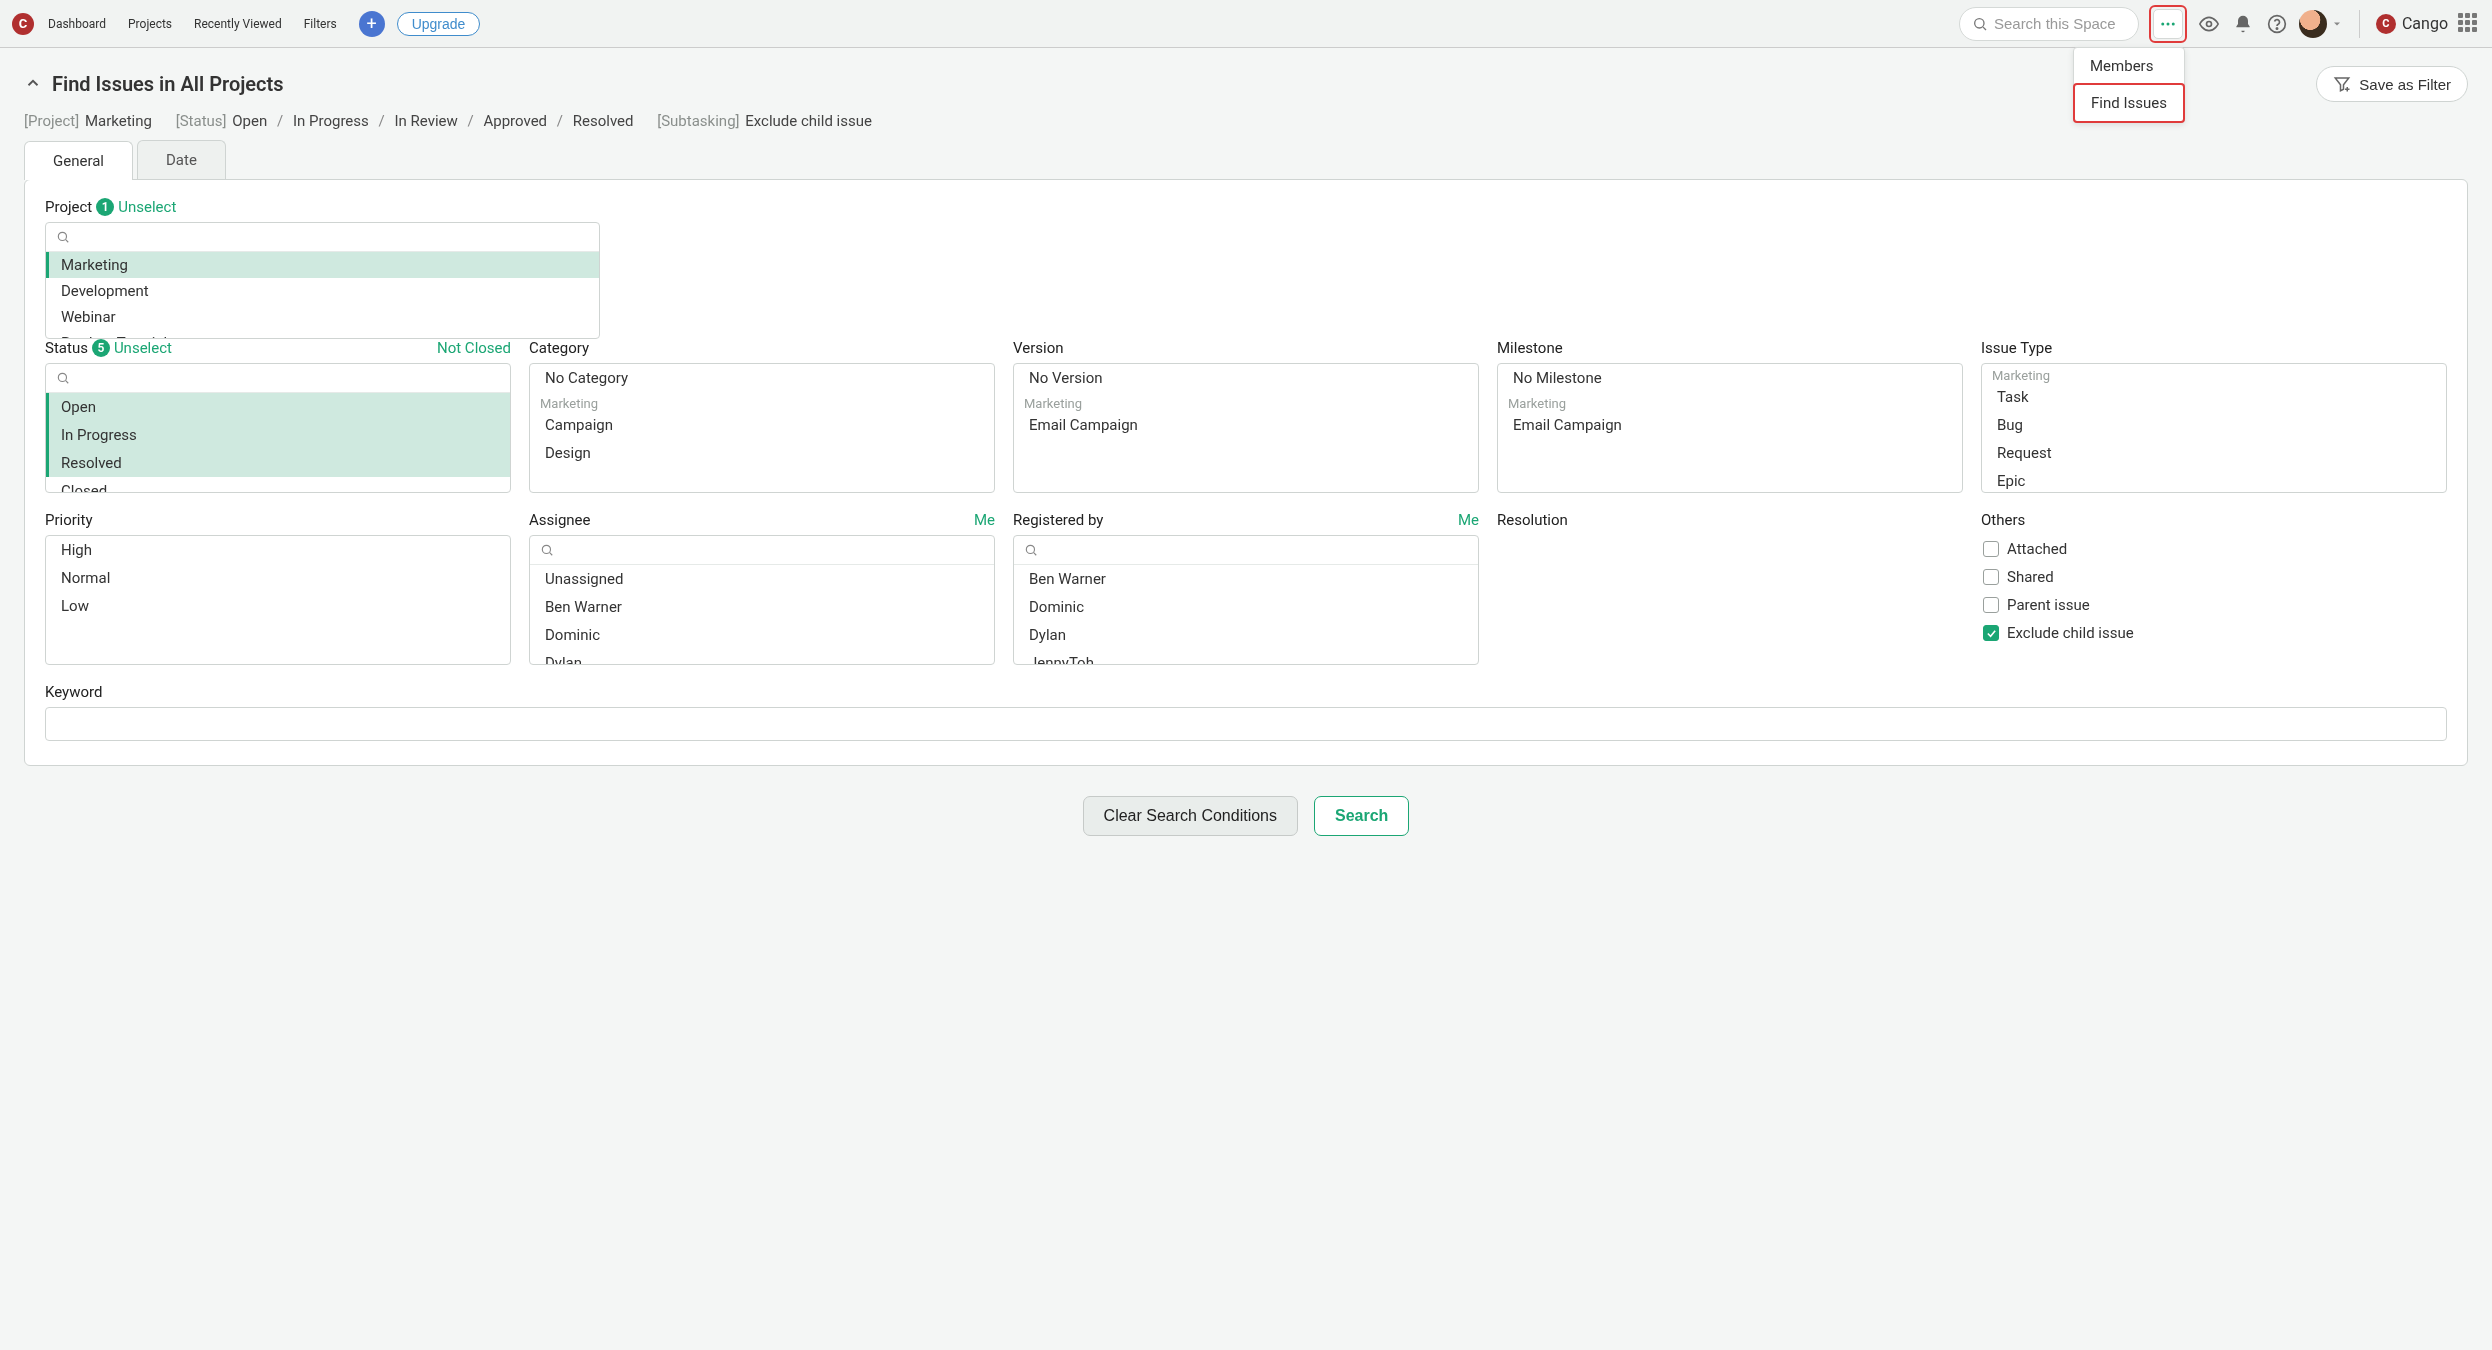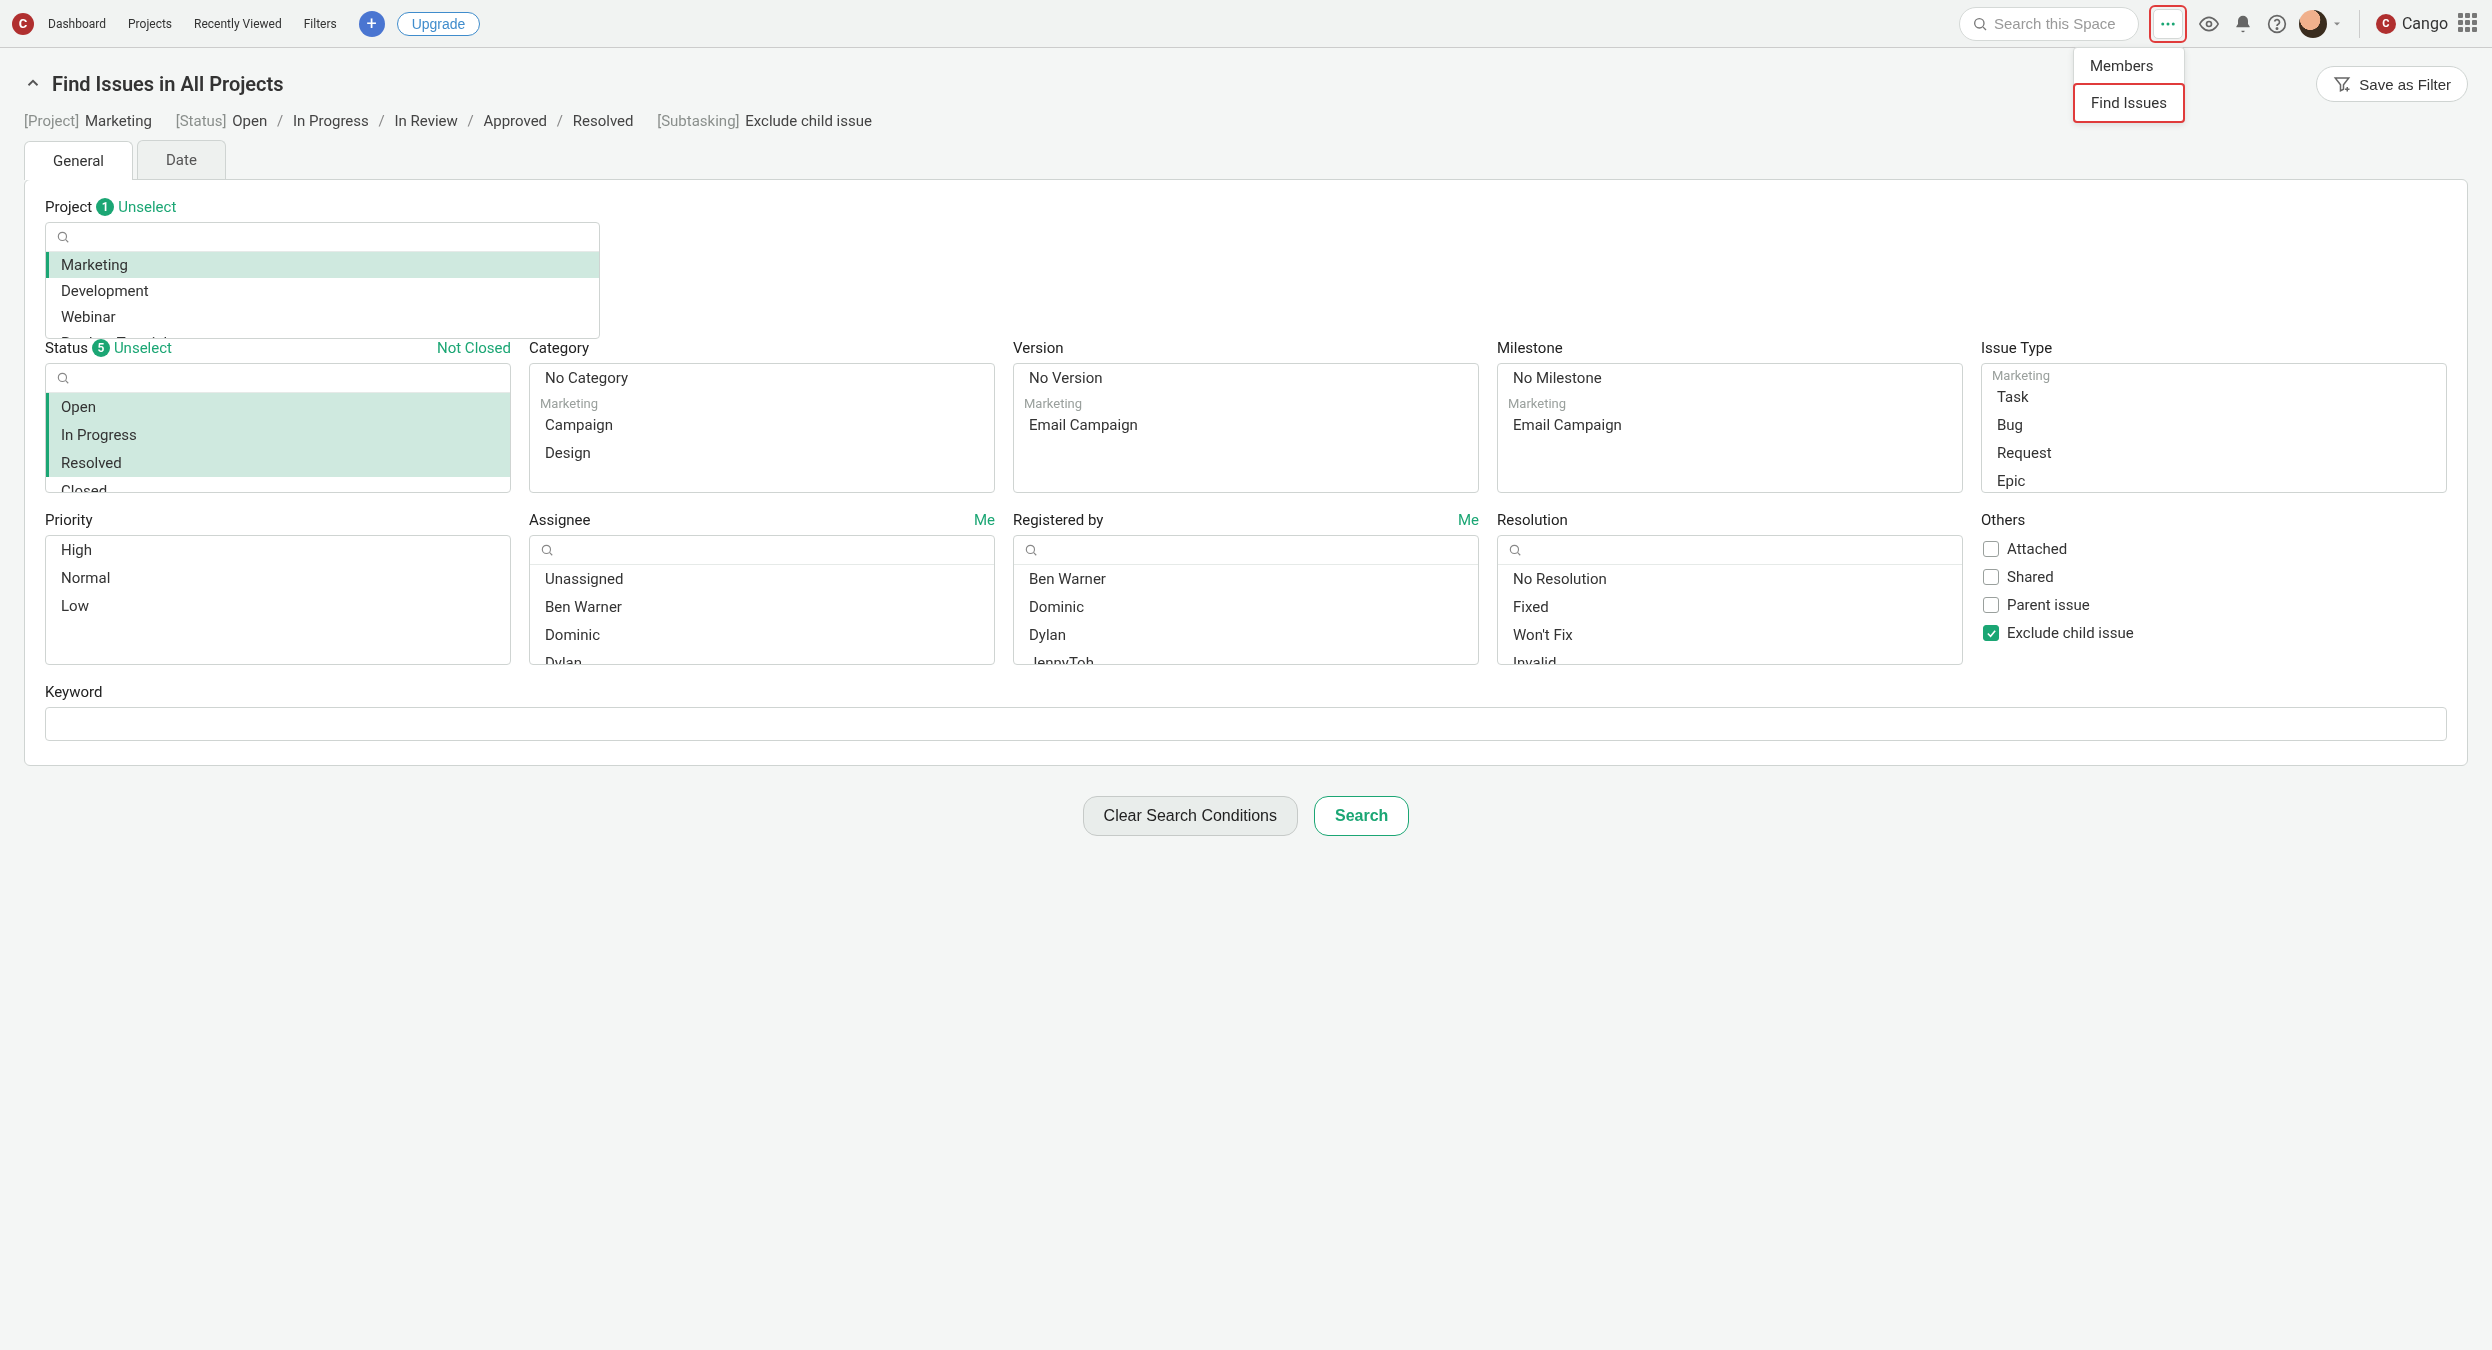--- a/index.html
+++ b/index.html
@@ -199,21 +199,21 @@
   .keyword-input {
     width:100%; height:34px; border:1px solid #cfd4d2; border-radius:4px;
     padding:0 10px; font-size:15px;
   }
 
   
   .action-bar {
     display:flex; justify-content:center; gap:16px; padding:30px 0 20px 0;
   }
   .btn {
-    padding:10px 20px; border-radius:14px; border:1px solid #c6cac8;
+    padding:10px 20px; border-radius:7px; border:1px solid #c6cac8;
     font-size:16px; cursor:pointer; background:#e9edeb; color:#222;
   }
   .btn.primary { background:#fff; border:1px solid #1ba674; color:#1ba674; font-weight:600;}
 
   
   .option-list::-webkit-scrollbar, .select-box .body::-webkit-scrollbar { width:8px;}
   .option-list::-webkit-scrollbar-thumb, .select-box .body::-webkit-scrollbar-thumb {
     background:#c6cac8; border-radius:4px;
   }
 </style>
@@ -506,36 +506,20 @@
           <div class="option-item">JennyToh</div>
 
         </div>
       </div>
     </div>
 
     <div>
       <div class="field-label-row">
         <span>Resolution</span>
       </div>
-      <div class="select-box">
-        <div class="inline-search">
-          <svg width="14" height="14" viewBox="0 0 24 24" fill="none" stroke="#888" stroke-width="2">
-              <circle cx="11" cy="11" r="7"></circle>
-              <line x1="21" y1="21" x2="16.65" y2="16.65"></line>
-            </svg>
-          <input style="">
-        </div>
-        <div class="body">
-          <div class="option-item">No Resolution</div>
-          <div class="option-item">Fixed</div>
-          <div class="option-item">Won't Fix</div>
-          <div class="option-item">Invalid</div>
-
-        </div>
-      </div>
     </div>
 
     <div class="others-col">
       <div class="field-label-row">
         <span>Others</span>
       </div>
       <div class="chk-row">
         <span class="checkbox"></span>
         <span>Attached</span>
       </div>

